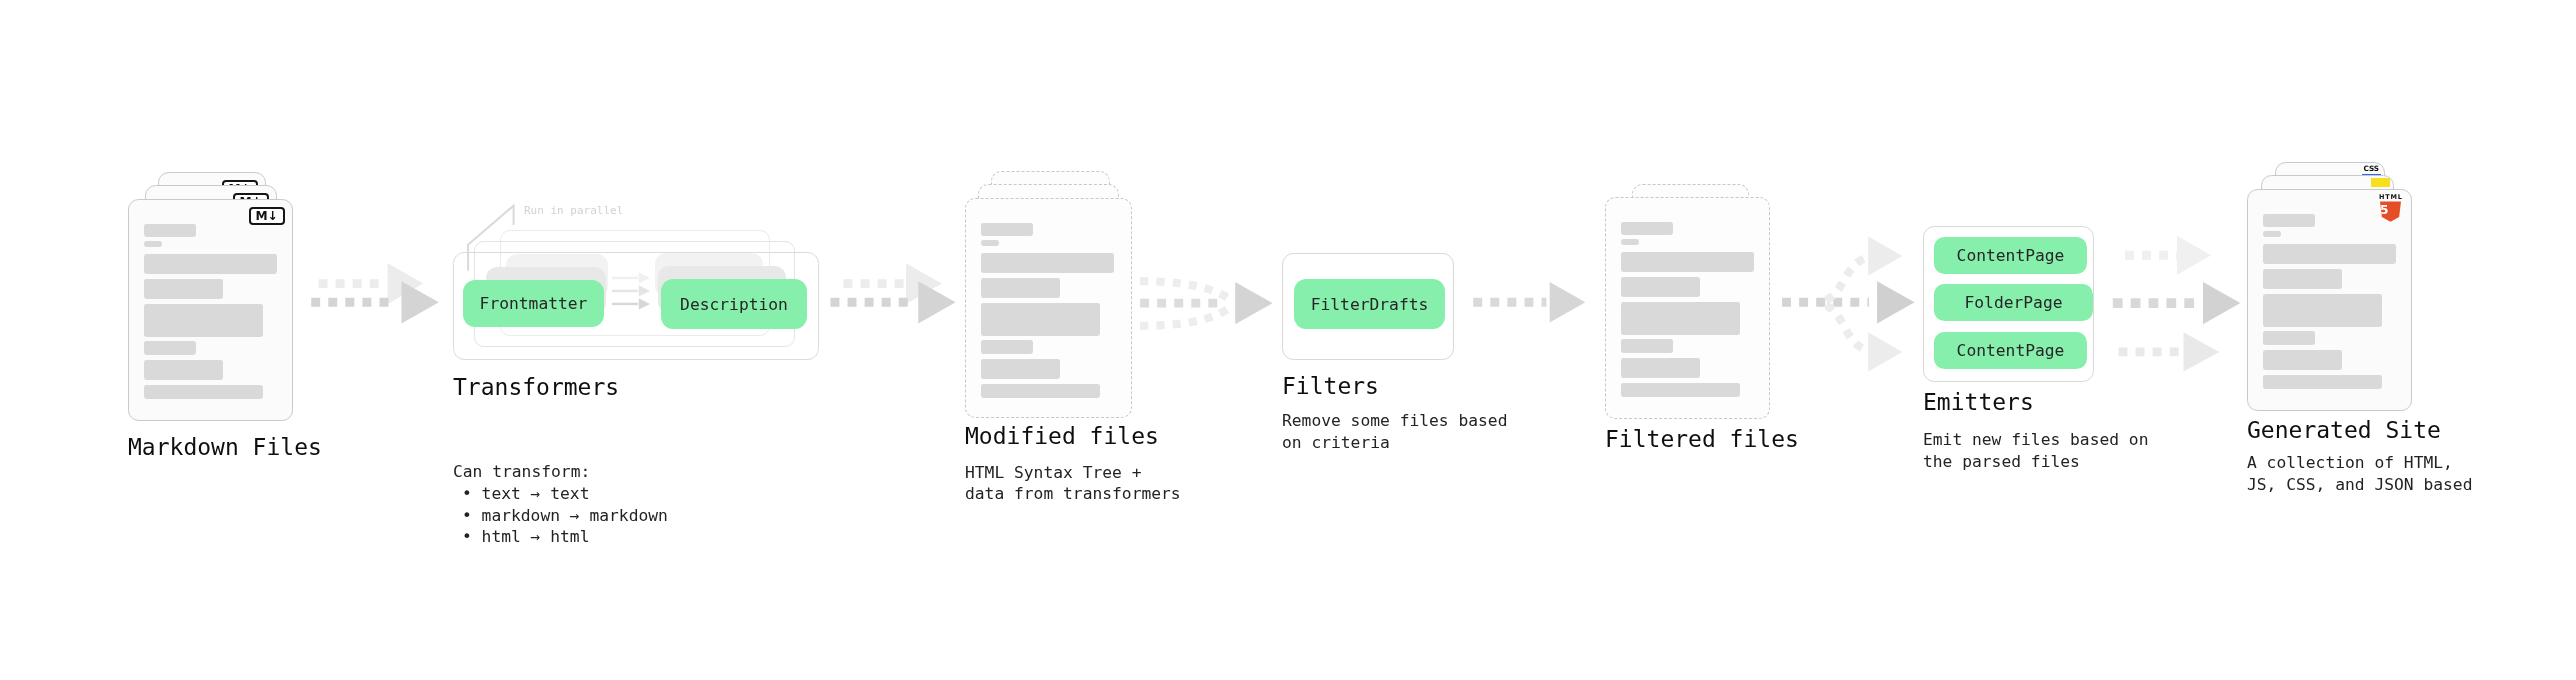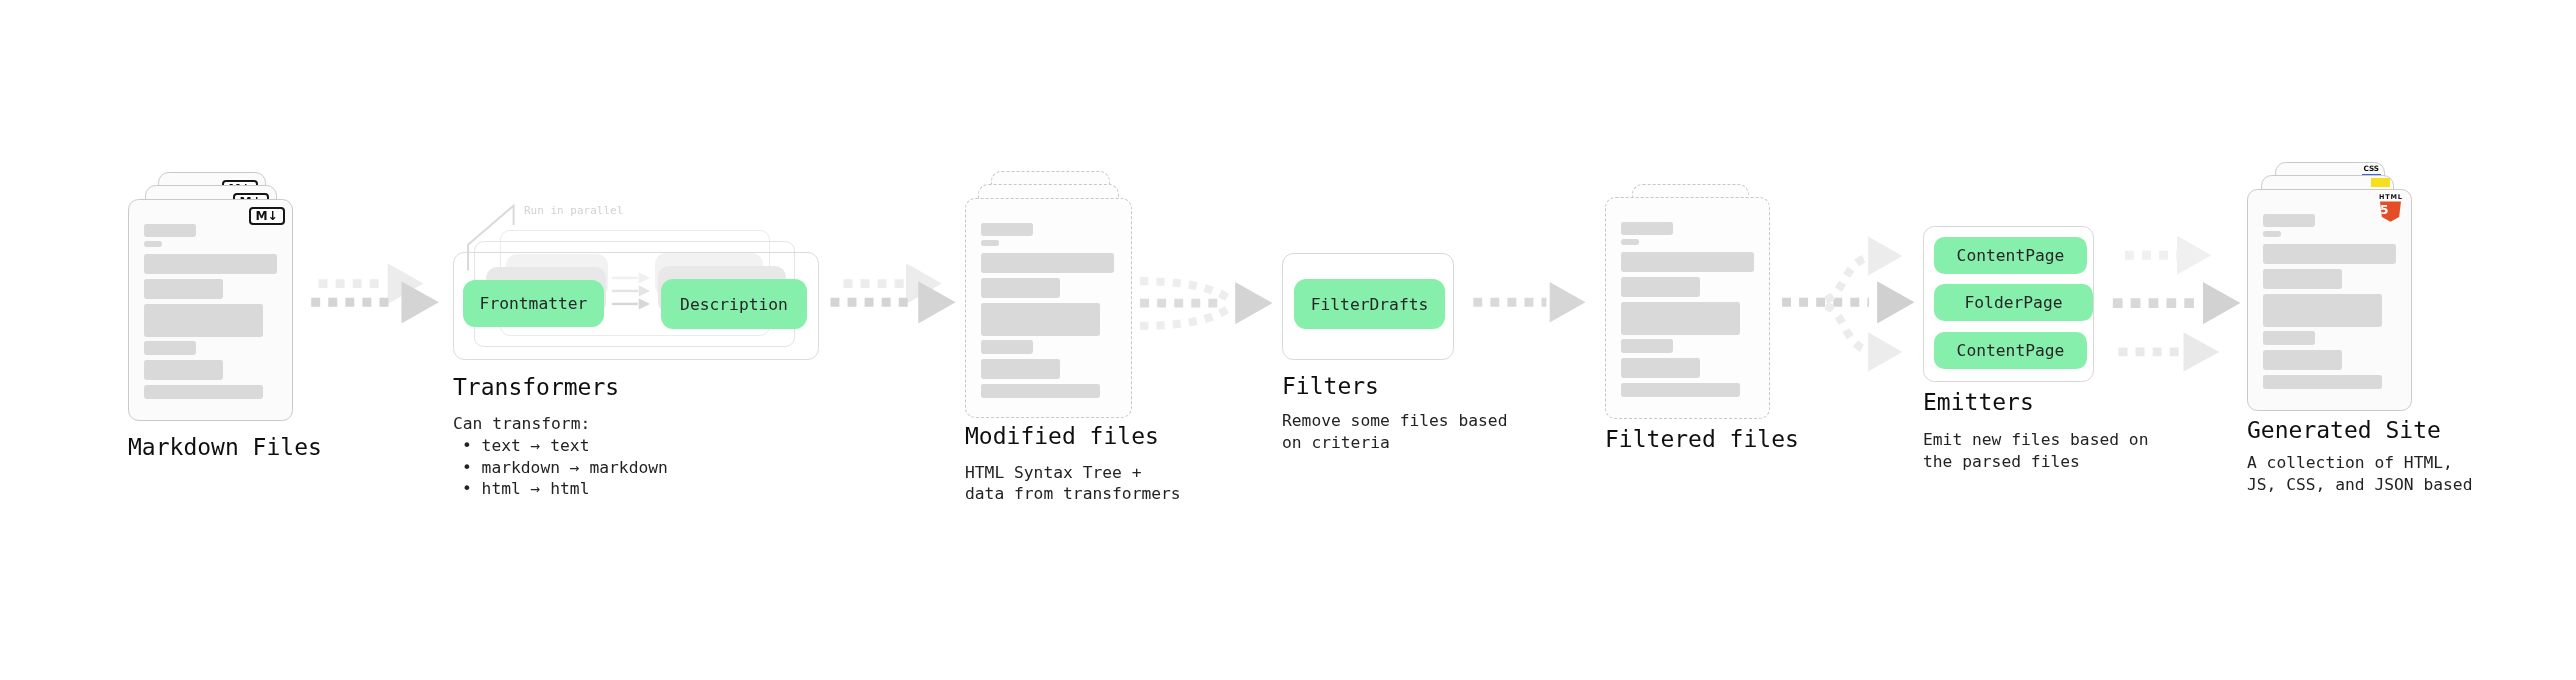--- a/index.html
+++ b/index.html
@@ -37,21 +37,21 @@
   .pill{position:absolute;background:#86efac;border-radius:12.2px;display:flex;align-items:center;
         justify-content:center;font-size:16.3px;color:#262626;white-space:nowrap;z-index:4;}
   .ghost{position:absolute;border-radius:11.4px;z-index:3;}
   .ghost.g1{background:#e8e8e8;}
   .ghost.g2{background:#f2f2f2;}
 
   .title{position:absolute;font-size:23px;line-height:24.4px;color:#0f0f0f;white-space:nowrap;z-index:5;}
   .sub{position:absolute;font-size:16.3px;line-height:21px;color:#232323;white-space:nowrap;z-index:5;}
   .sub.lh27 div{line-height:22px;}
   .ann{position:absolute;font-size:11px;line-height:18px;color:#d2d2d2;white-space:nowrap;}
-  .desc-line{position:absolute;font-size:16.3px;line-height:19.5px;color:#232323;white-space:nowrap;}
+  .desc-line{position:absolute;font-size:16.3px;line-height:19.5px;color:#232323;white-space:nowrap;margin-top:48px;}
 
   .stack-card{z-index:2;}
   .stack-card.f{z-index:3;}
 </style>
 </head>
 <body>
 
 <div class="canvas">
 
   <svg class="arrow-layer" width="2576" height="681" viewBox="0 0 3170 838">

